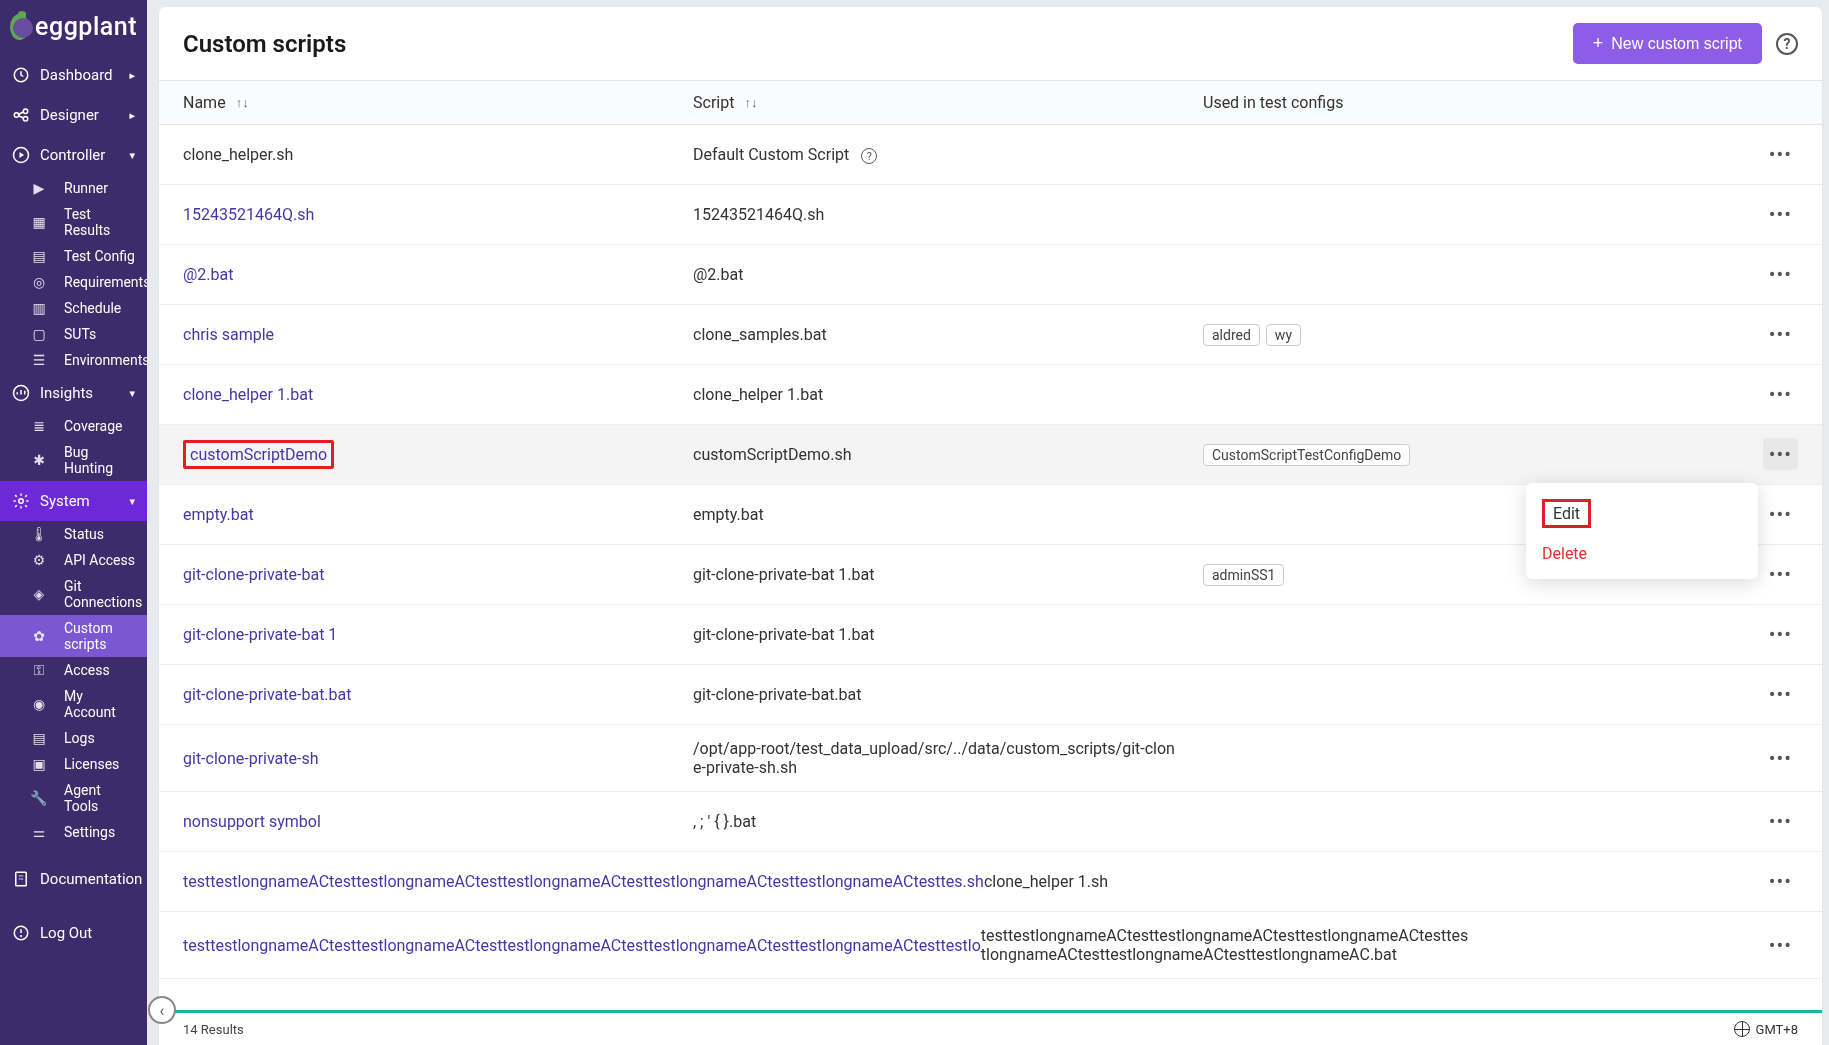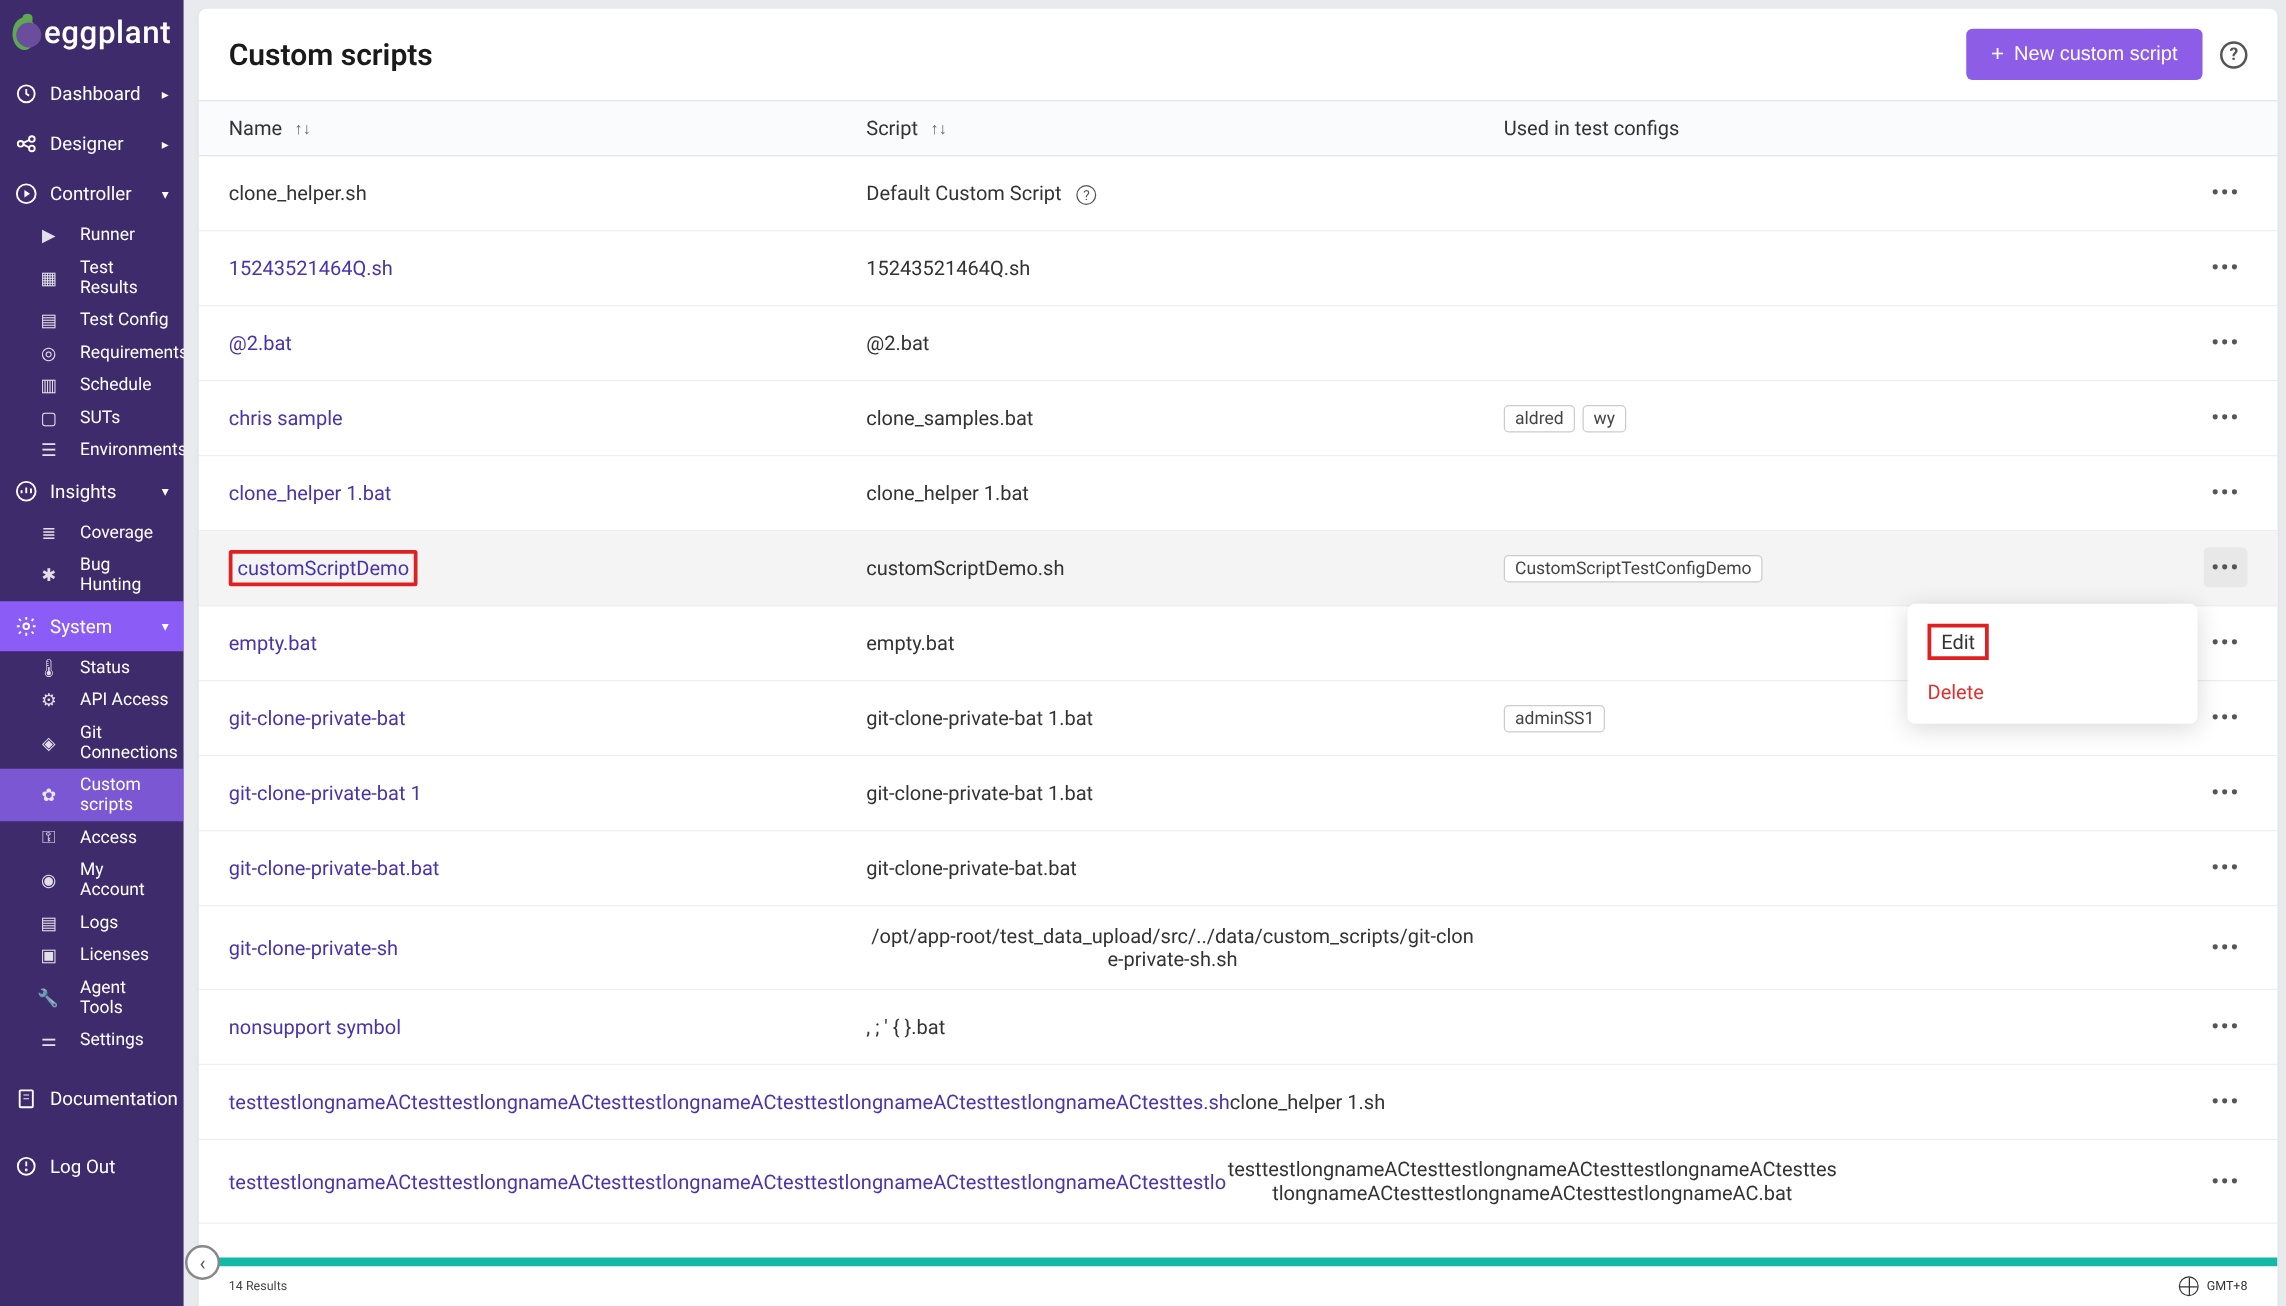--- a/index.html
+++ b/index.html
@@ -8,50 +8,50 @@
 .sidebar { width: 147px; background: #3e2b6b; color: #fff; display: flex; flex-direction: column; font-size: 15px; position: relative; }
 .logo-area { display: flex; align-items: center; padding: 12px 10px 14px; gap: 6px; }
 .logo-icon { width: 26px; height: 26px; background: #5ea851; border-radius: 50%; position: relative; }
 .logo-icon::before { content: ""; position: absolute; width: 20px; height: 20px; background: #6b4d9e; border-radius: 50%; top: 4px; left: 3px; }
 .logo-icon::after { content:""; position:absolute; top:-3px; left:8px; width:8px; height:6px; background:#5ea851; border-radius:50% 50% 0 0; }
 .logo-text { font-size: 25px; font-weight: 500; letter-spacing: 0.5px; }
 .nav-item { display: flex; align-items: center; padding: 7px 12px; gap: 10px; cursor: pointer; font-size: 15px; }
 .nav-item.top { padding: 11px 12px; }
 .nav-item.sub { padding: 5px 12px 5px 32px; font-size: 14px; }
 .nav-item.active { background: #7b57d4; }
-.nav-item.expanded { background: #8b5cf6; }
+.nav-item.expanded { background: #6d28d9; }
 .nav-icon { width: 18px; height: 18px; display:inline-flex; align-items:center; justify-content:center; flex-shrink:0; }
 .nav-label { flex: 1; white-space: nowrap; }
 .nav-arrow { font-size: 11px; }
 .sub-icon { width:14px; height:14px; display:inline-flex; align-items:center; justify-content:center; margin-right:8px; flex-shrink:0; opacity:0.85;}
 .main { flex: 1; background: #e8eaed; display: flex; flex-direction: column; padding: 7px 7px 0 0; position: relative; }
 .content-panel { flex: 1; background: #fff; border-radius: 6px 6px 0 0; margin-left: 12px; display: flex; flex-direction: column; box-shadow: 0 1px 3px rgba(0,0,0,0.05); overflow:hidden;}
 .header { display: flex; align-items: center; justify-content: space-between; padding: 16px 24px; }
 .page-title { font-size: 24px; font-weight: 600; color: #1a1a1a; }
 .header-actions { display:flex; align-items:center; gap:14px; }
 .btn-primary { background: #8d5de8; color: #fff; border: none; border-radius: 5px; padding: 10px 20px; font-size: 16px; font-weight: 500; cursor: pointer; display:inline-flex; align-items:center; gap:8px;}
 .help-icon { width:22px; height:22px; border:2px solid #555; border-radius:50%; display:inline-flex; align-items:center; justify-content:center; font-size:14px; color:#555; font-weight:bold; cursor:pointer;}
 .table-wrap { flex:1; overflow:auto; }
 .table-head { display:flex; padding: 12px 24px; border-top:1px solid #e5e5e5; border-bottom:1px solid #e5e5e5; background:#fafbfc; font-size:16px; color:#333; }
 .col-name { flex: 0 0 510px; display:flex; align-items:center; gap:10px; }
-.col-script { flex: 0 0 510px; display:flex; align-items:center; gap:10px;text-align:center;}
+.col-script { flex: 0 0 510px; display:flex; align-items:center; gap:10px;}
 .col-used { flex: 1; }
 .col-actions { flex: 0 0 60px; text-align:right; }
 .sort-icon { font-size:13px; color:#666; }
 .row { display:flex; padding: 14px 24px; border-bottom:1px solid #eee; font-size:16px; align-items:center; min-height:60px;}
 .row.highlighted { background:#f4f4f4; }
 .row .col-name a { color:#4a35a8; text-decoration:none; }
 .row .col-script { color:#333; word-break:break-all; padding-right:20px;}
 .row .col-used { display:flex; gap:6px; align-items:flex-end; flex-wrap:wrap;}
 .tag { border:1px solid #ccc; border-radius:4px; padding:2px 8px; font-size:14px; color:#444; background:#fff;}
 .plain-text { color:#333; }
 .info-icon { width:16px;height:16px;border:1.5px solid #555;border-radius:50%;display:inline-flex;align-items:center;justify-content:center;font-size:11px;color:#555;margin-left:6px;}
 .dots { cursor:pointer; color:#555; font-size:20px; letter-spacing:1px; line-height:1; padding:4px 6px; border-radius:4px;}
 .dots.active-dots { background:#e8e8e8; }
-.footer { display:flex; align-items:center; justify-content:space-between; padding:8px 24px; border-top:7px solid #14b8a6; font-size:10px; color:#444;}
+.footer { display:flex; align-items:center; justify-content:space-between; padding:8px 24px; border-top:3px solid #14b8a6; font-size:13px; color:#444;}
 .footer-right { display:flex; align-items:center; gap:6px; color:#333;}
 .globe { width:16px;height:16px;border:1.5px solid #333;border-radius:50%; position:relative;}
 .globe::before{content:"";position:absolute;top:0;bottom:0;left:50%;width:1px;background:#333;}
 .globe::after{content:"";position:absolute;left:0;right:0;top:50%;height:1px;background:#333;}
 .highlight-box { border:3px solid #e02020; border-radius:2px; padding:2px 4px; display:inline-block; }
 .dropdown-menu { position:absolute; background:#fff; border-radius:6px; box-shadow:0 4px 20px rgba(0,0,0,0.15); padding:8px 0; width:232px; z-index:100;}
 .dropdown-menu .menu-item { padding:8px 16px; font-size:16px; cursor:pointer; color:#333;}
 .dropdown-menu .menu-item.danger { color:#e03030;}
 .dropdown-menu .menu-item.boxed span { border:3px solid #e02020; padding:2px 8px; display:inline-block;}
 .collapse-handle { position:absolute; left:148px; top:996px; width:28px; height:28px; background:#fff; border:2px solid #888; border-radius:50%; display:flex; align-items:center; justify-content:center; font-size:16px; color:#555; cursor:pointer; z-index:50;}

